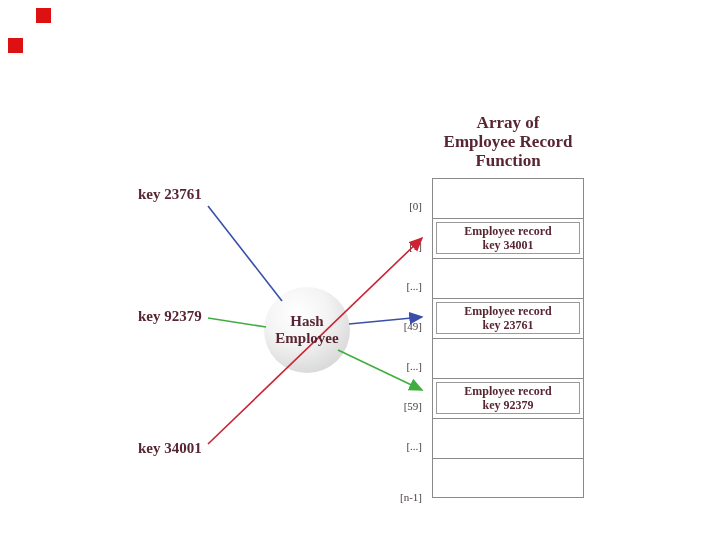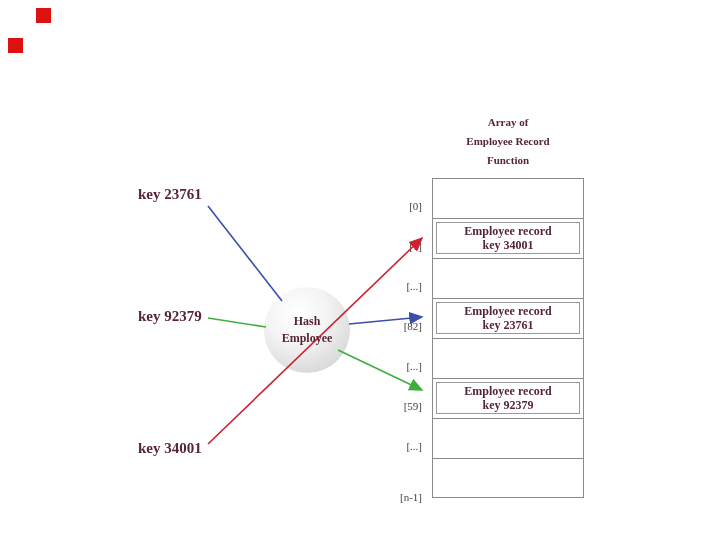--- a/index.html
+++ b/index.html
@@ -12,26 +12,26 @@
     position:absolute;font-size:15px;font-weight:bold;white-space:nowrap;
   }
   .hash-sphere{
     position:absolute;left:264px;top:287px;width:86px;height:86px;border-radius:50%;
     background:radial-gradient(circle at 38% 30%, #ffffff 0%, #f4f4f4 38%, #dedede 70%, #cccccc 100%);
     z-index:1;
   }
   .hash-text{
     position:absolute;left:264px;top:287px;width:86px;height:86px;z-index:3;
     display:flex;flex-direction:column;align-items:center;justify-content:center;
-    font-size:12px;font-weight:bold;line-height:17px;text-align:center;
+    font-size:15px;font-weight:bold;line-height:17px;text-align:center;
   }
   #arrow-layer{position:absolute;left:0;top:0;width:720px;height:540px;z-index:2;pointer-events:none;}
   .array-title{
     position:absolute;left:408px;top:113px;width:200px;text-align:center;
-    font-size:11px;font-weight:bold;line-height:19px;
+    font-size:17px;font-weight:bold;line-height:19px;
   }
   .array-box{
     position:absolute;left:432px;top:178px;width:152px;height:320px;
     border:1px solid #8a8a8a;background:#fff;box-sizing:border-box;
   }
   .array-cell{
     position:absolute;left:0;right:0;height:40px;box-sizing:border-box;
     border-bottom:1px solid #8a8a8a;
   }
   .array-cell:last-child{border-bottom:none;}
@@ -87,21 +87,21 @@
   <div class="array-title" style="color: rgb(88, 38, 51);">
     <div>Array of</div>
     <div>Employee Record</div>
     <div>Function</div>
   </div>
 
   <div class="index-col">
       <div class="index-label" style="top: 18px;">[0]</div>
       <div class="index-label" style="top: 58px;">[1]</div>
       <div class="index-label" style="top: 98px;">[...]</div>
-      <div class="index-label" style="top: 138px;">[82]</div>
+      <div class="index-label" style="top: 138px;">[49]</div>
       <div class="index-label" style="top: 178px;">[...]</div>
       <div class="index-label" style="top: 218px;">[59]</div>
       <div class="index-label" style="top: 258px;">[...]</div>
       <div class="index-label" style="top: 298px; margin-top: 11px;">[n-1]</div>
     </div>
 
   <div class="array-box">
       <div class="array-cell" style="top: 0px;"></div>
       <div class="array-cell" style="top: 40px;">
         <div class="record-box" style="color: rgb(88, 38, 51);">

